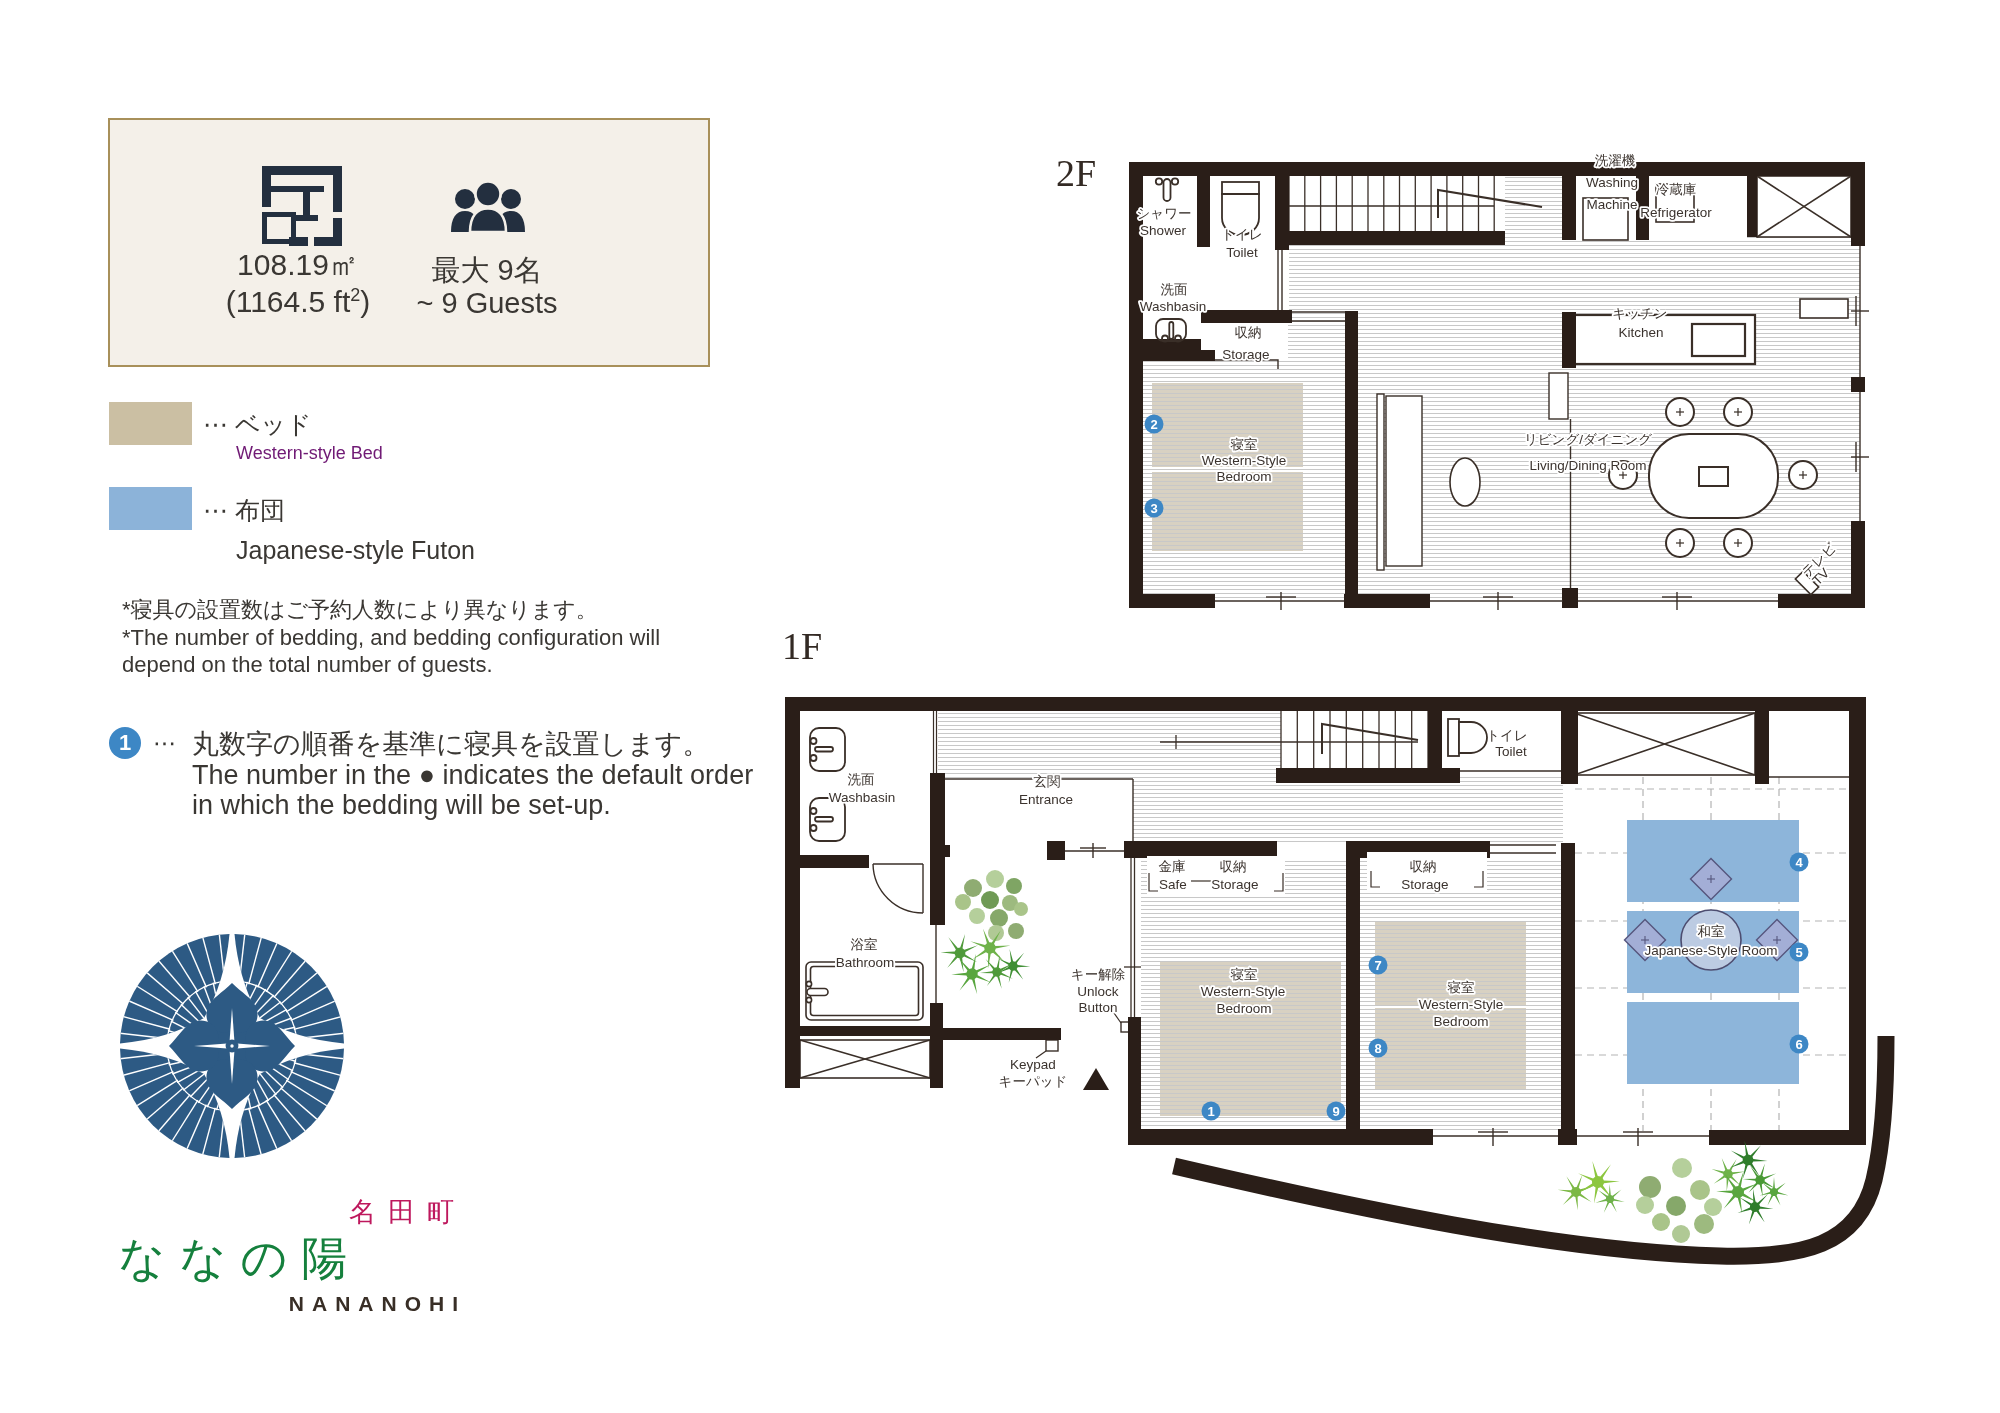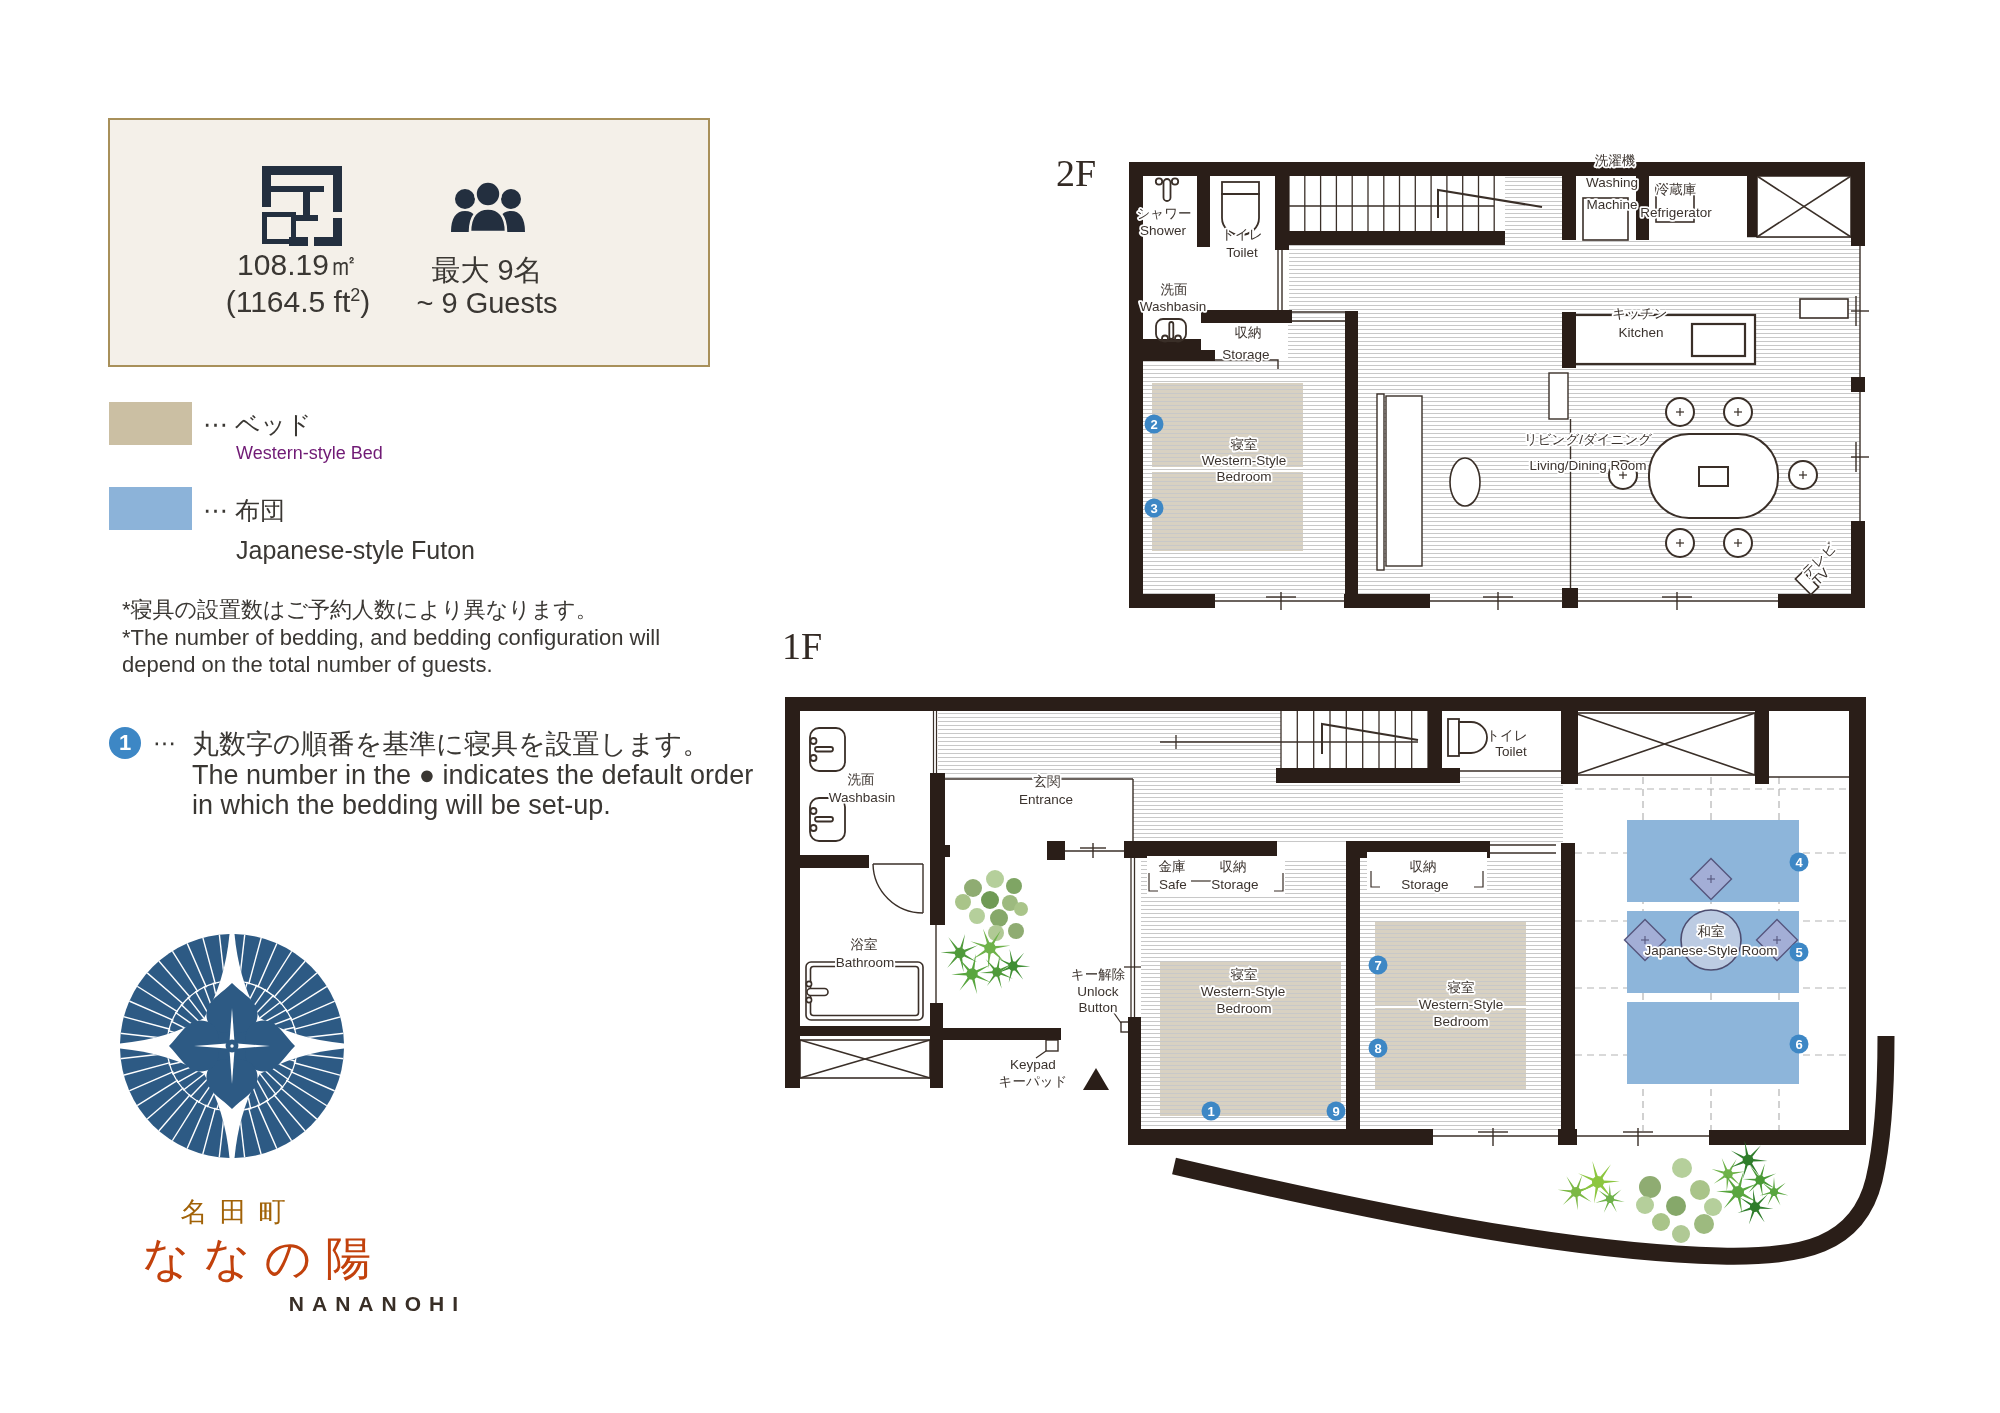--- a/index.html
+++ b/index.html
@@ -113,22 +113,22 @@
   <g fill="#fff">
     <polygon points="0,-38 2.4,-5 -2.4,-5"></polygon>
     <polygon points="38,0 5,2.4 5,-2.4"></polygon>
     <polygon points="0,38 2.4,5 -2.4,5"></polygon>
     <polygon points="-38,0 -5,2.4 -5,-2.4"></polygon>
   </g>
   <circle r="6.4" fill="#2d5a84"></circle>
   <circle r="1.7" fill="#fff"></circle>
 </svg>
 
-<div class="abs" style="left:0px;top:1194px;width:466px;text-align:center;font-family:'Liberation Serif',serif;font-size:27px;letter-spacing:12px;color:#a16207;text-indent:12px;">名田町</div>
-<div class="abs" style="left:0px;top:1228px;width:466px;text-align:center;font-family:'Liberation Serif',serif;font-size:46px;letter-spacing:14px;color:#c2410c;text-indent:14px;padding-left:24px;">ななの陽</div>
+<div class="abs" style="left:0px;top:1194px;width:466px;text-align:right;font-family:'Liberation Serif',serif;font-size:27px;letter-spacing:12px;color:#be185d;text-indent:12px;">名田町</div>
+<div class="abs" style="left:0px;top:1228px;width:466px;text-align:center;font-family:'Liberation Serif',serif;font-size:46px;letter-spacing:14px;color:#15803d;text-indent:14px;">ななの陽</div>
 <div class="abs" style="left:0px;top:1292px;width:466px;text-align:right;font-size:21px;font-weight:bold;letter-spacing:8px;color:#382e26;text-indent:8px;">NANANOHI</div>
 
 <svg class="abs" style="left:0;top:0;" width="2000" height="1413" viewBox="0 0 2000 1413">
 <defs>
   <pattern id="hatch" width="4" height="4" patternUnits="userSpaceOnUse">
     <line x1="0" y1="1.5" x2="4" y2="1.5" stroke="#c8c8c8" stroke-width="1"></line>
   </pattern>
   <polygon id="maple" points="-0.7,-3.1 0.0,-11.5 0.7,-3.1 2.0,-2.5 9.0,-7.2 2.9,-1.4 3.2,-0.0 11.2,2.6 2.9,1.4 2.0,2.5 5.0,10.4 0.7,3.1 -0.7,3.1 -5.0,10.4 -2.0,2.5 -2.9,1.4 -11.2,2.6 -3.2,-0.0 -2.9,-1.4 -9.0,-7.2 -2.0,-2.5"></polygon>
 </defs>
 

